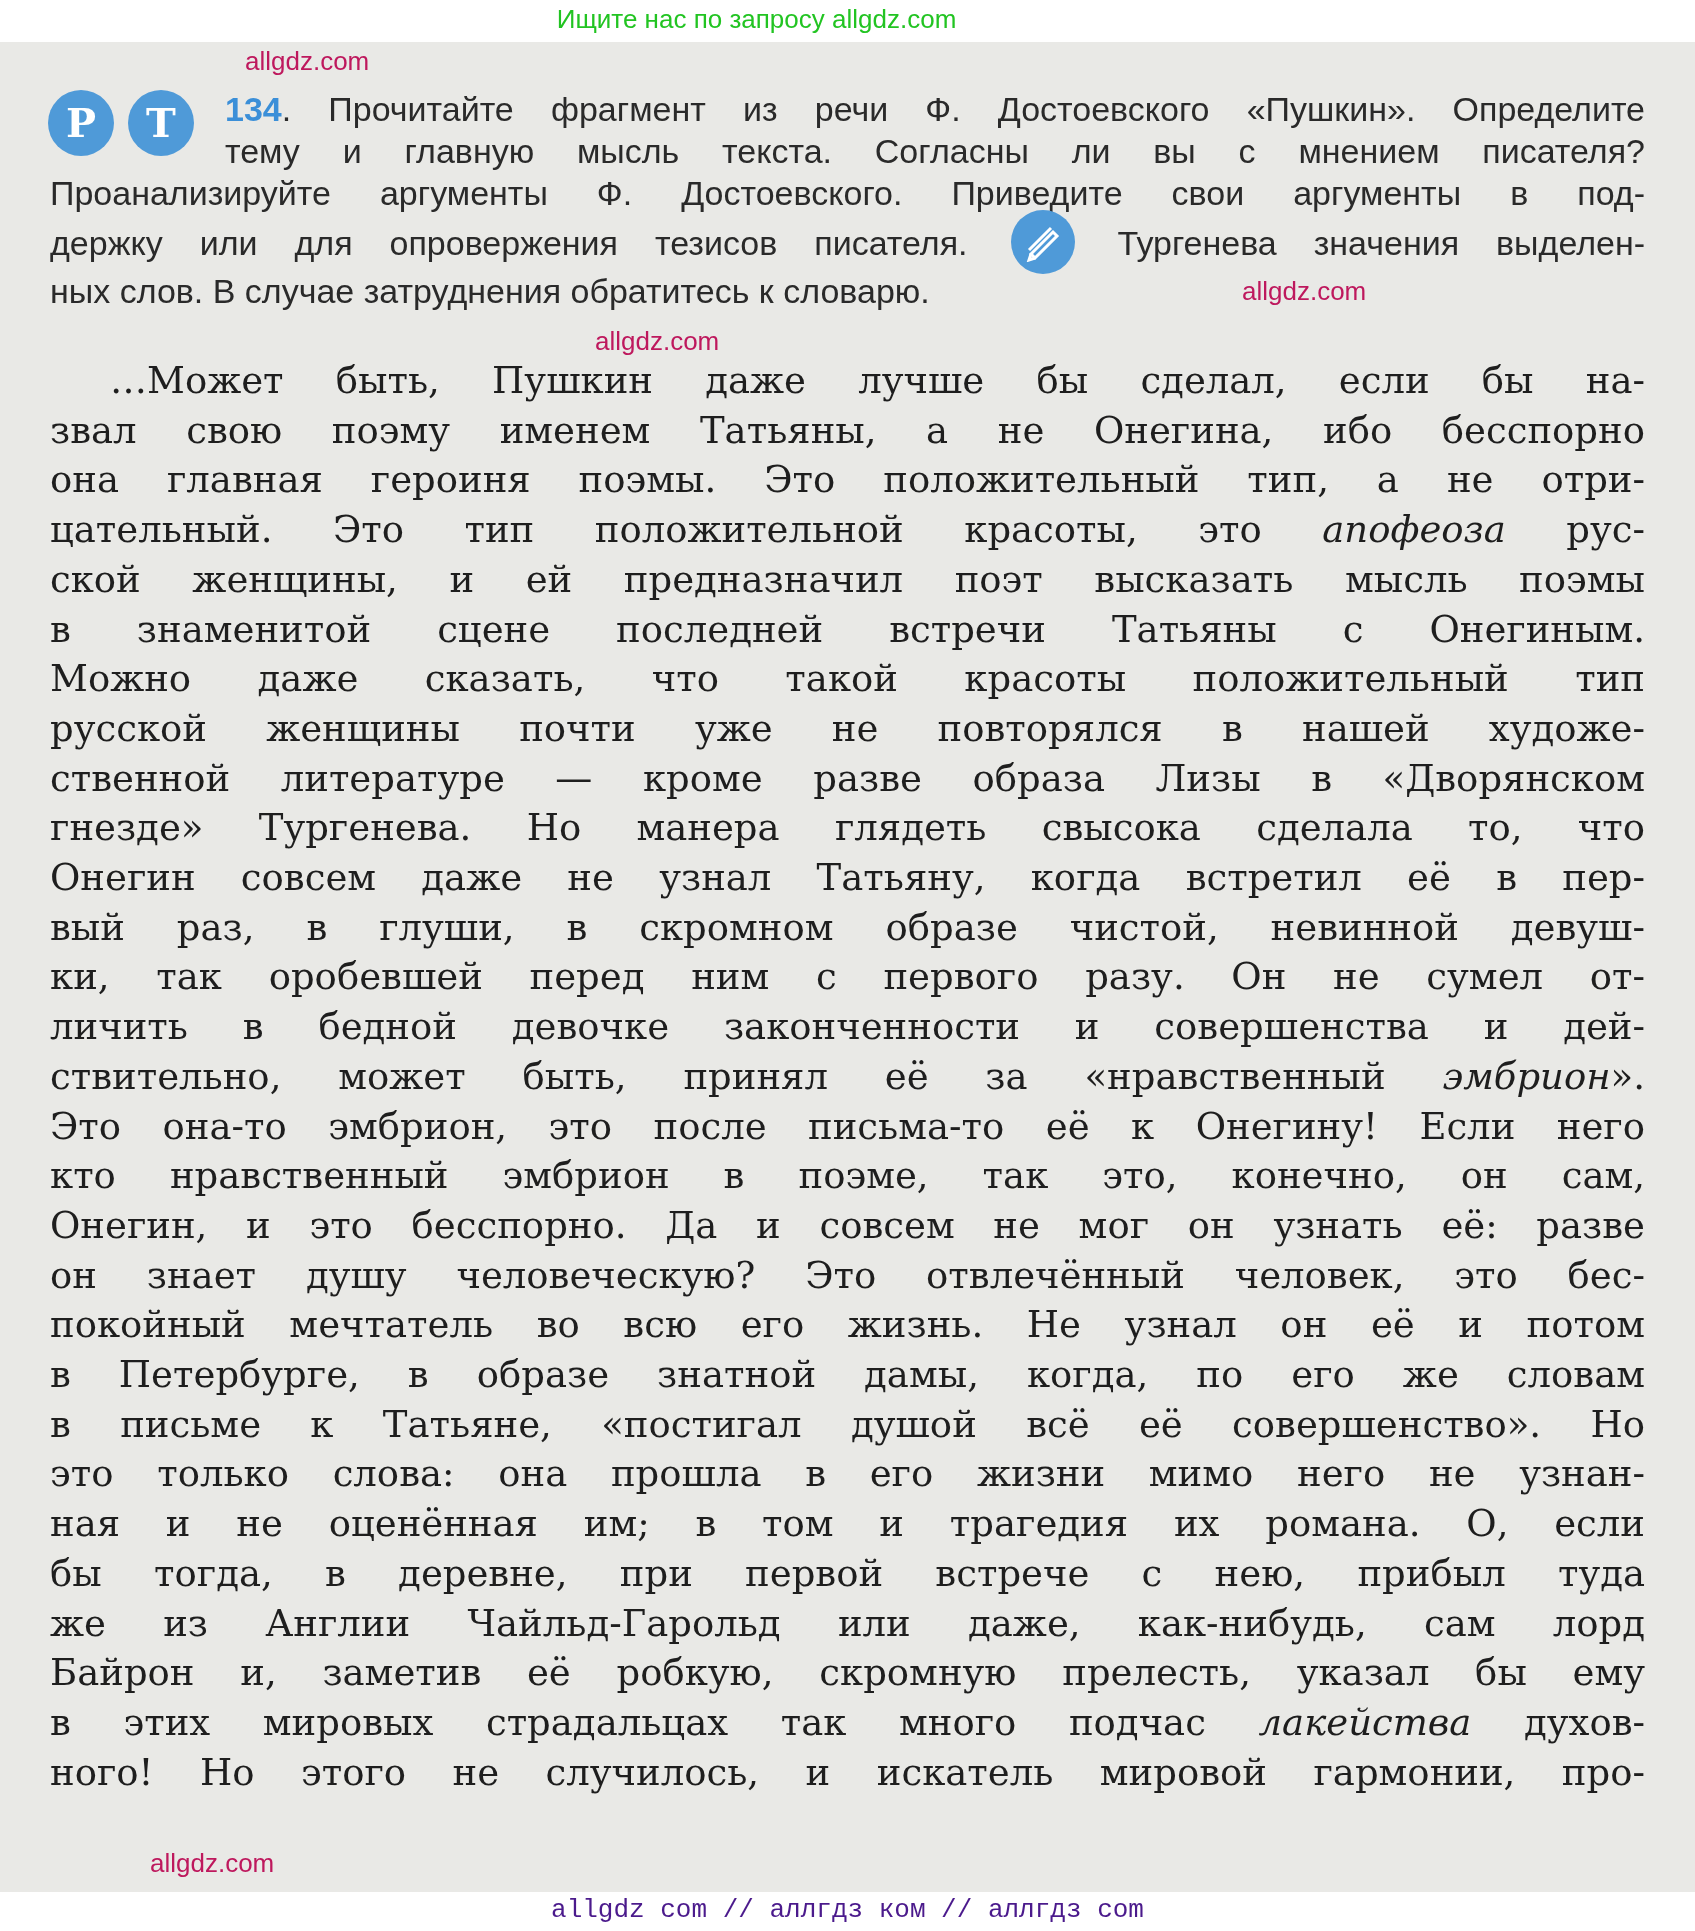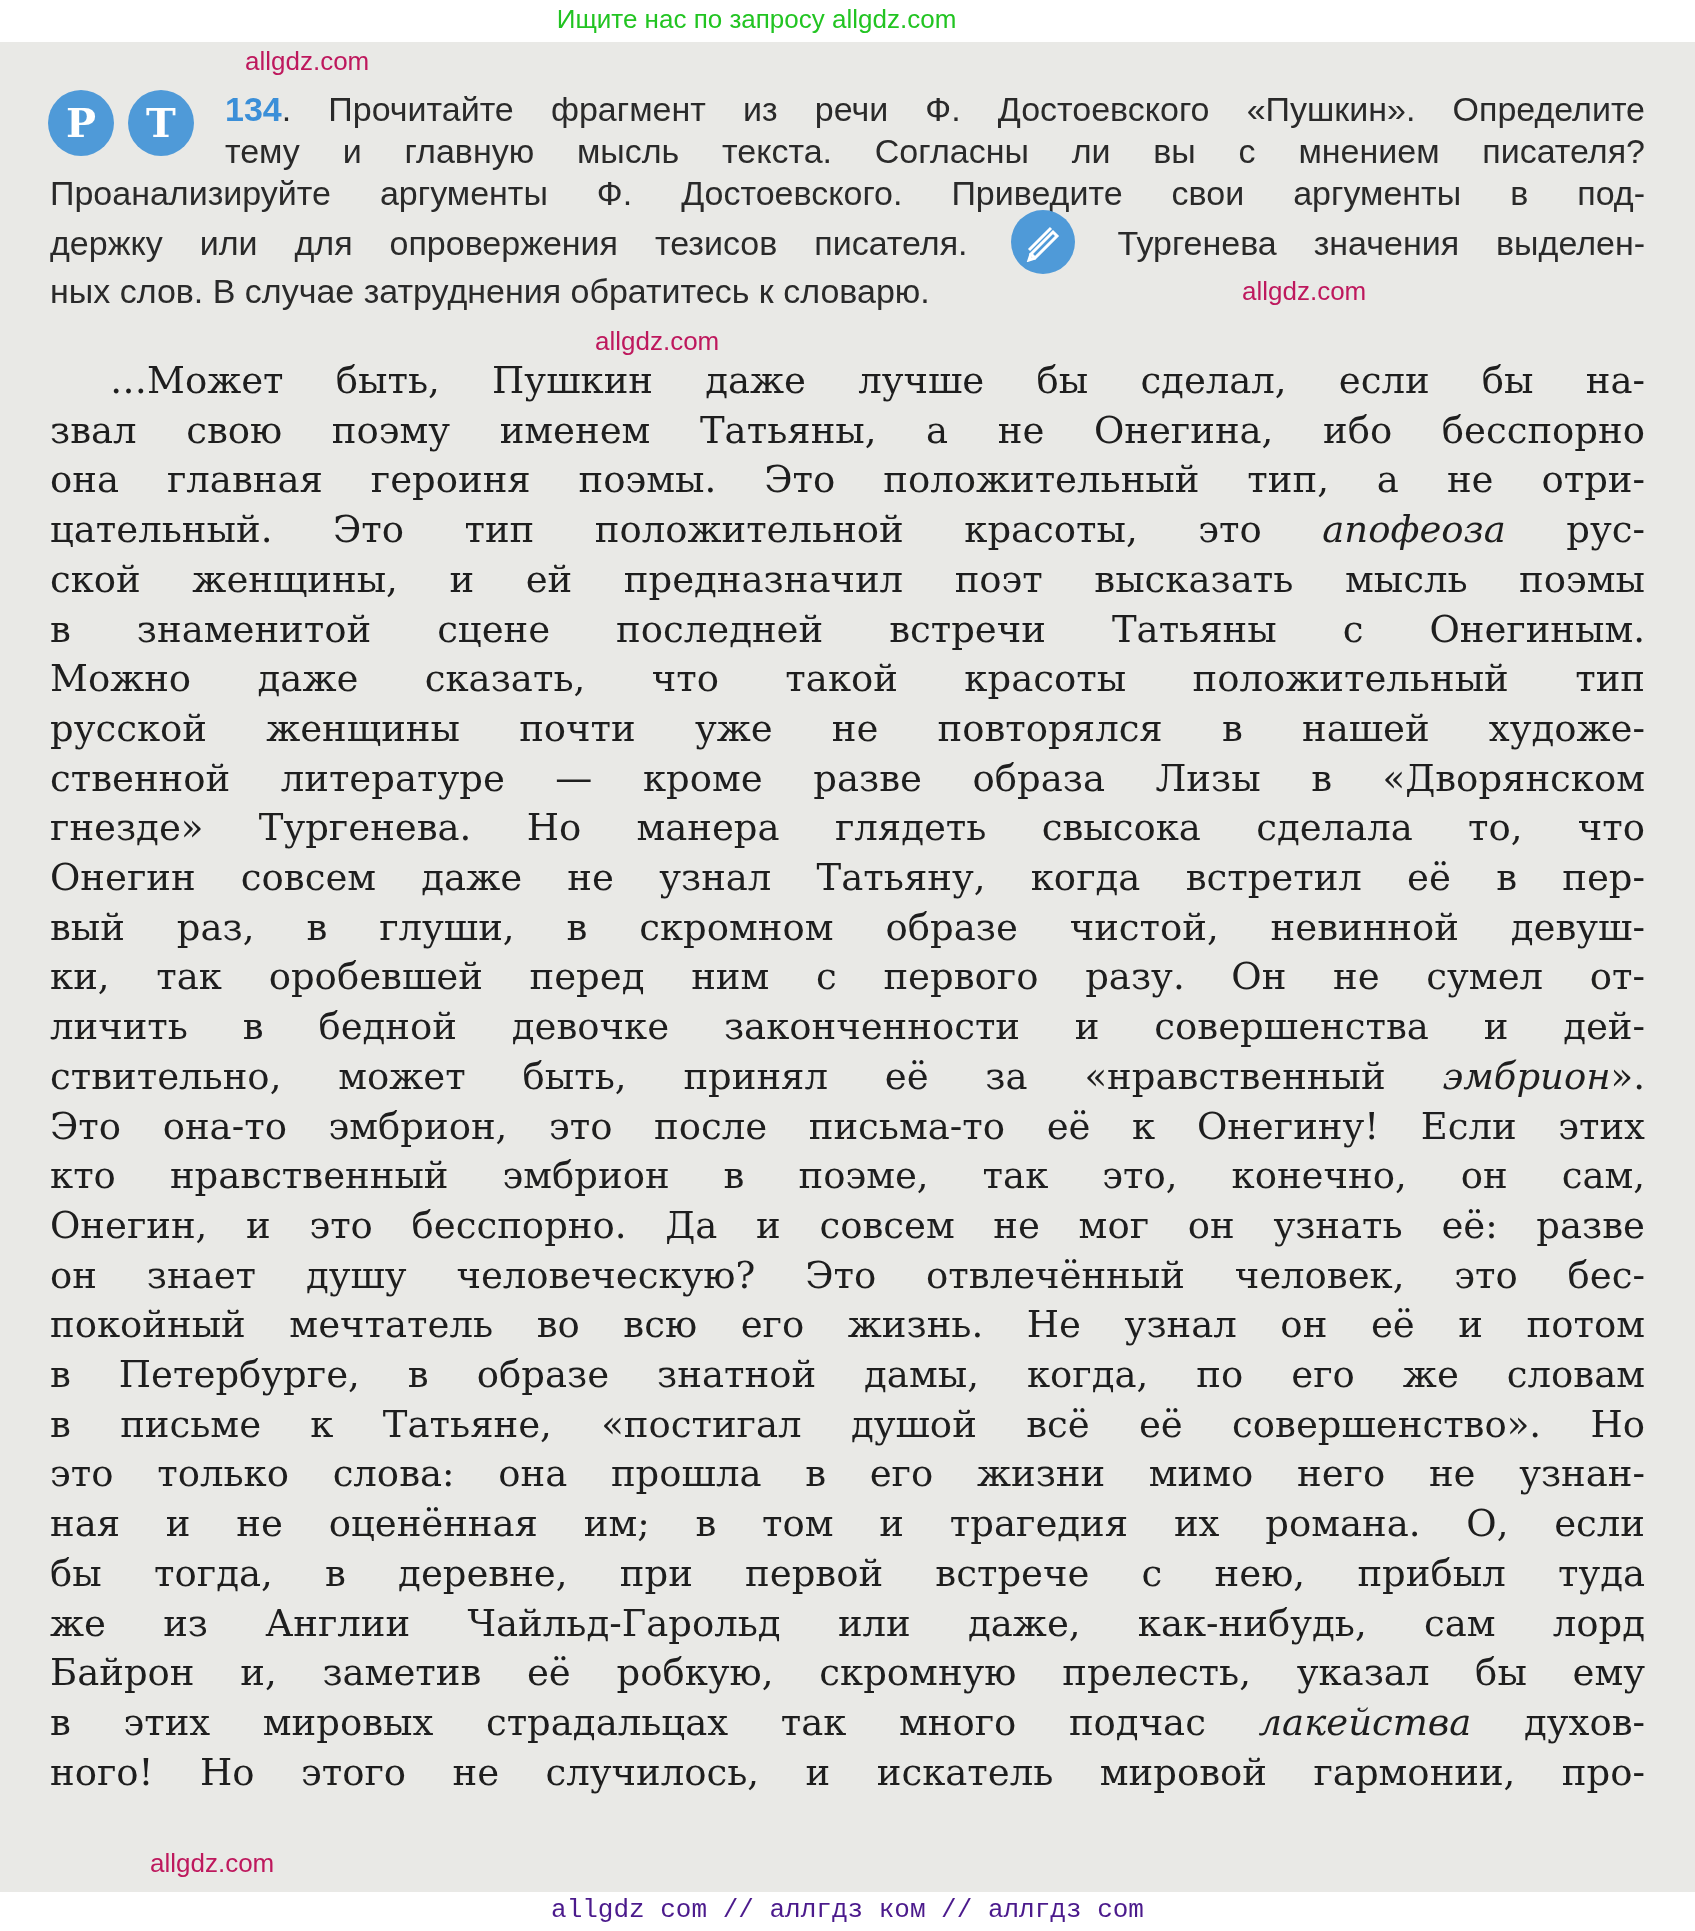--- a/index.html
+++ b/index.html
@@ -85,21 +85,21 @@
   <span class="line">в знаменитой сцене последней встречи Татьяны с Онегиным.</span>
   <span class="line">Можно даже сказать, что такой красоты положительный тип</span>
   <span class="line">русской женщины почти уже не повторялся в нашей художе-</span>
   <span class="line">ственной литературе — кроме разве образа Лизы в «Дворянском</span>
   <span class="line">гнезде» Тургенева. Но манера глядеть свысока сделала то, что</span>
   <span class="line">Онегин совсем даже не узнал Татьяну, когда встретил её в пер-</span>
   <span class="line">вый раз, в глуши, в скромном образе чистой, невинной девуш-</span>
   <span class="line">ки, так оробевшей перед ним с первого разу. Он не сумел от-</span>
   <span class="line">личить в бедной девочке законченности и совершенства и дей-</span>
   <span class="line"><span>ствительно, может быть, принял её за «нравственный </span><span class="it">эмбрион</span><span>».</span></span>
-  <span class="line">Это она-то эмбрион, это после письма-то её к Онегину! Если этих</span>
+  <span class="line">Это она-то эмбрион, это после письма-то её к Онегину! Если него</span>
   <span class="line">кто нравственный эмбрион в поэме, так это, конечно, он сам,</span>
   <span class="line">Онегин, и это бесспорно. Да и совсем не мог он узнать её: разве</span>
   <span class="line">он знает душу человеческую? Это отвлечённый человек, это бес-</span>
   <span class="line">покойный мечтатель во всю его жизнь. Не узнал он её и потом</span>
   <span class="line">в Петербурге, в образе знатной дамы, когда, по его же словам</span>
   <span class="line">в письме к Татьяне, «постигал душой всё её совершенство». Но</span>
   <span class="line">это только слова: она прошла в его жизни мимо него не узнан-</span>
   <span class="line">ная и не оценённая им; в том и трагедия их романа. О, если</span>
   <span class="line">бы тогда, в деревне, при первой встрече с нею, прибыл туда</span>
   <span class="line">же из Англии Чайльд-Гарольд или даже, как-нибудь, сам лорд</span>

